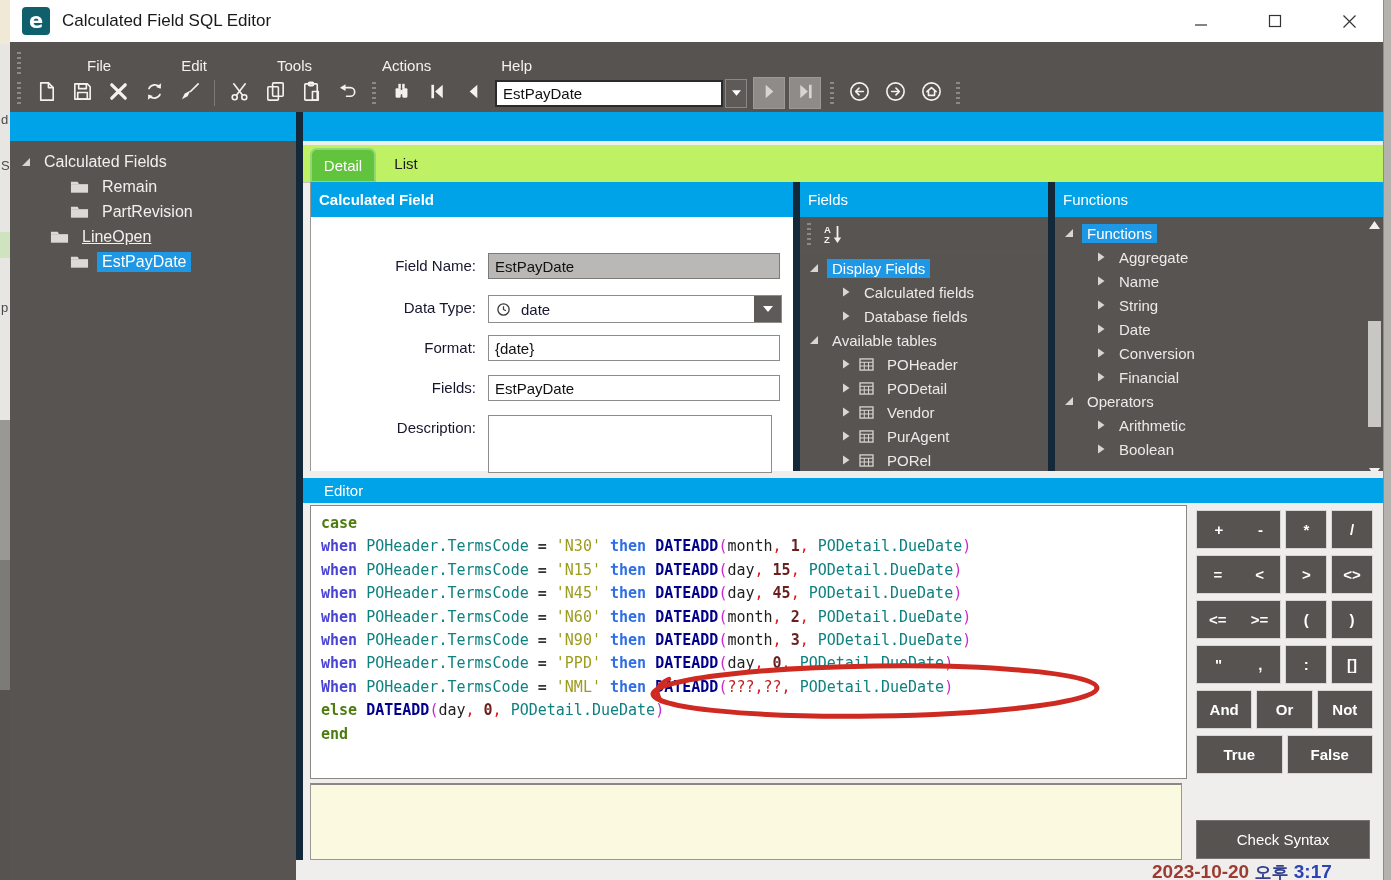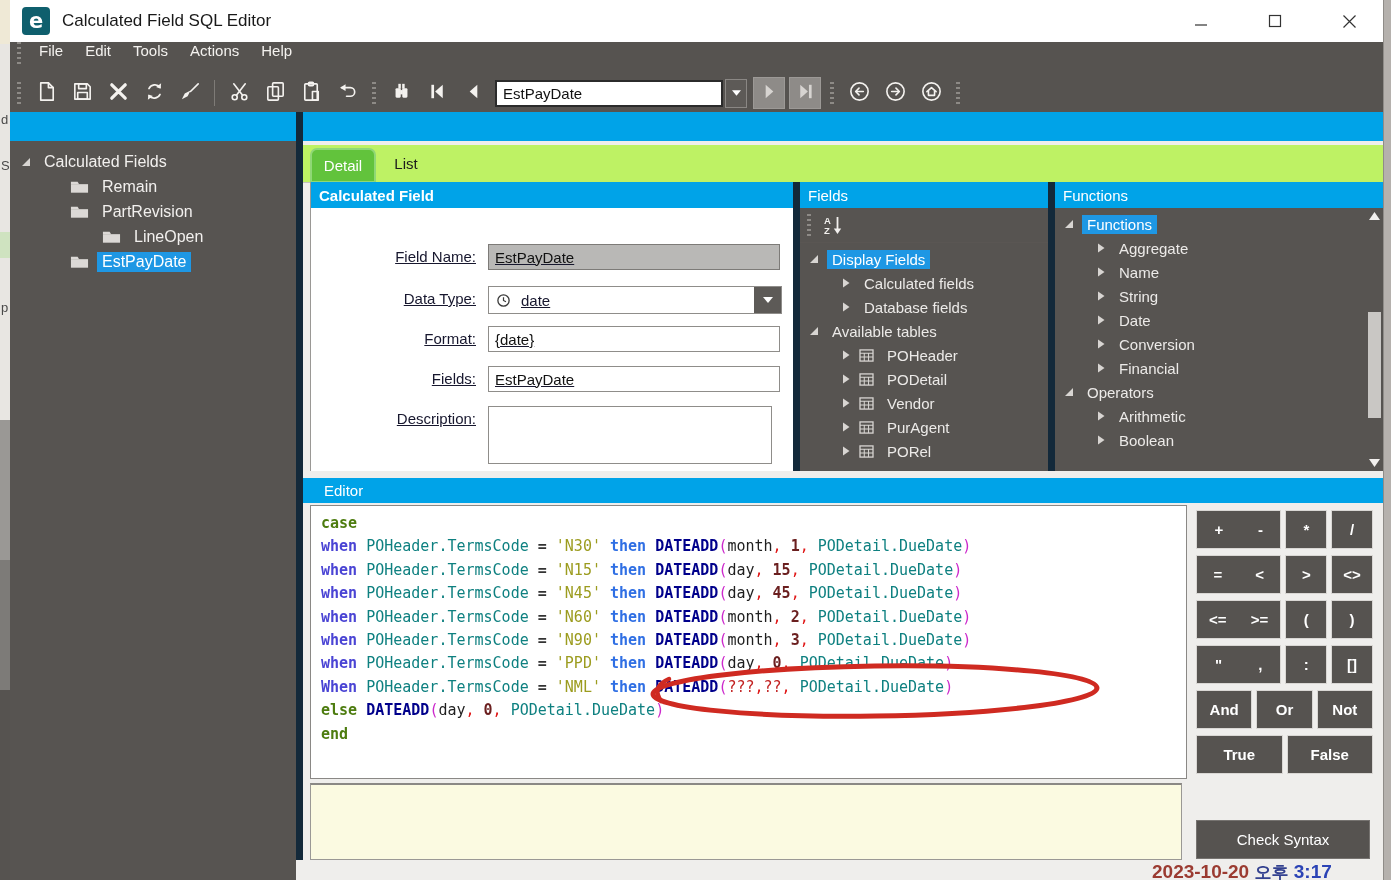--- a/index.html
+++ b/index.html
@@ -13,21 +13,21 @@
   #titlebar{position:absolute;left:10px;top:0;width:1373px;height:42px;background:#ffffff;
             border-bottom:1px solid #8f8c88;display:flex;align-items:center;}
   #logo{width:28px;height:28px;margin-left:12px;border-radius:4px;background:#0f5f6d;
         color:#fff;font-weight:bold;font-size:21px;display:flex;align-items:center;justify-content:center;
         font-family:"DejaVu Sans",sans-serif;}
   #title-text{margin-left:12px;font-size:17px;color:#191919;}
   #win-controls{margin-left:auto;display:flex;align-items:center;margin-right:14px;gap:34px;}
   .win-btn{width:40px;height:30px;display:flex;align-items:center;justify-content:center;cursor:default;}
   
   #chrome{position:absolute;left:10px;top:42px;width:1373px;height:70px;background:#565350;}
-  #menubar{height:32px;display:flex;align-items:flex-start;color:#f4f2ef;font-size:15px;}
+  #menubar{height:32px;display:flex;align-items:flex-end;color:#f4f2ef;font-size:15px;gap:48px;}
   .menu-item{padding:0 11px;}
   #toolbar{height:38px;display:flex;align-items:center;}
   .grip{width:4px;height:22px;margin:0 7px;
         background:repeating-linear-gradient(to bottom,#8d8a86 0 2px,transparent 2px 5px);}
   .tb-sep{width:1px;height:26px;background:#7e7b77;margin:0 6px;}
   .tb-btn{width:32px;height:32px;display:flex;align-items:center;justify-content:center;margin:0 2px;}
   .tb-btn svg{width:23px;height:23px;}
   .tb-btn.disabled{background:#8e8b88;border:1px solid #9c9996;width:30px;height:30px;}
   #record-combo{display:flex;align-items:center;margin:0 4px;}
   #record-combo input{width:212px;height:23px;border:2px solid #2b2b2b;font-size:15px;padding:0 6px;
@@ -48,32 +48,32 @@
   .tree-row .lbl.selected{background:#1e97e4;color:#fff;}
   .caret{display:inline-flex;width:11px;justify-content:center;margin-right:8px;flex:none;}
   .folder-ic,.table-ic{display:inline-flex;margin-right:8px;flex:none;}
   
   #main{position:absolute;left:303px;top:141px;width:1080px;height:739px;background:#efeeec;}
   #tabstrip{position:absolute;left:0;top:4px;width:1080px;height:37px;background:#bef264;border-bottom:1px solid #c2c1bf;}
   .tab{position:absolute;top:3px;height:31px;display:flex;align-items:center;justify-content:center;
        font-size:15px;border-radius:7px 7px 0 0;}
   #tab-detail{left:7px;width:62px;background:#62c33c;border:2px solid #8fd875;color:#fff;}
   #tab-list{left:79px;width:48px;color:#1c1c1c;}
-  .panel-header{height:26px;background:#00a3e8;color:#fff;font-size:15px;display:flex;align-items:center;
+  .panel-header{height:35px;background:#00a3e8;color:#fff;font-size:15px;display:flex;align-items:center;
                 padding-left:8px;}
   .panel-header.bold{font-weight:bold;}
   #calc-panel{position:absolute;left:7px;top:41px;width:483px;height:289px;background:#ffffff;
               border-left:1px solid #9a9895;}
   #hsplit1{position:absolute;left:490px;top:41px;width:7px;height:289px;}
   #fields-panel{position:absolute;left:497px;top:41px;width:248px;height:289px;background:#575451;overflow:hidden;}
   #hsplit2{position:absolute;left:745px;top:41px;width:7px;height:289px;}
   #functions-panel{position:absolute;left:752px;top:41px;width:328px;height:289px;background:#575451;overflow:hidden;}
   
   #calc-form{position:relative;height:263px;font-size:15px;color:#17172e;}
-  .form-row{position:absolute;left:0;width:100%;display:flex;align-items:flex-start;text-decoration:underline;}
+  .form-row{position:absolute;left:0;width:100%;display:flex;align-items:flex-start;}
   .form-label{width:165px;text-align:right;padding-right:12px;padding-top:4px;flex:none;}
   .form-input{width:278px;height:24px;border:1px solid #8f8d8a;font-size:15px;padding:0 6px;
               font-family:"Liberation Sans",sans-serif;background:#fff;color:#111;}
   .form-input.readonly{background:#b9b8b6;border:1px solid #7d7b78;}
   #datatype-combo{display:flex;width:292px;border:1px solid #8f8d8a;height:26px;background:#fff;align-items:center;}
   #datatype-combo .val{flex:1;font-size:15px;padding-left:6px;}
   #dt-drop{width:27px;height:26px;background:#5d5a57;display:flex;align-items:center;justify-content:center;flex:none;}
   #description-area{width:278px;height:52px;border:1px solid #8f8d8a;resize:none;font-family:"Liberation Sans",sans-serif;}
   .clock-ic{display:inline-flex;margin:0 4px 0 7px;}
   
@@ -317,21 +317,21 @@
       </div>
       <div class="tree-row" style="padding-left: 60px;">
         <span class="folder-ic">
           <svg width="19" height="14" viewBox="0 0 20 14">
             <path d="M1 4h18v9H1z" fill="#dcd9d6"></path>
             <path d="M1 4V1.5h7l1.6 2.5" fill="#dcd9d6"></path>
           </svg>
         </span>
         <span class="lbl">PartRevision</span>
       </div>
-      <div class="tree-row" style="padding-left: 92px;">
+      <div class="tree-row" style="padding-left: 40px; text-decoration: underline;">
         <span class="folder-ic">
           <svg width="19" height="14" viewBox="0 0 20 14">
             <path d="M1 4h18v9H1z" fill="#dcd9d6"></path>
             <path d="M1 4V1.5h7l1.6 2.5" fill="#dcd9d6"></path>
           </svg>
         </span>
         <span class="lbl">LineOpen</span>
       </div>
       <div class="tree-row" style="padding-left: 60px;">
         <span class="folder-ic">

